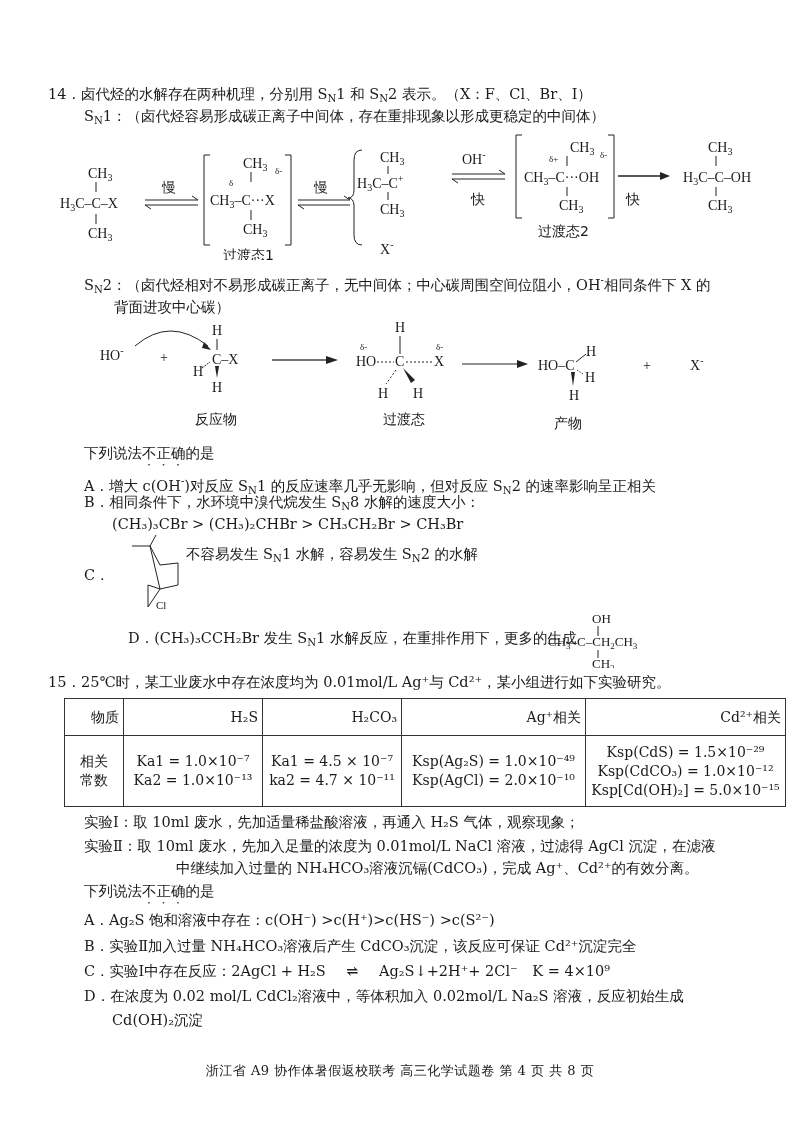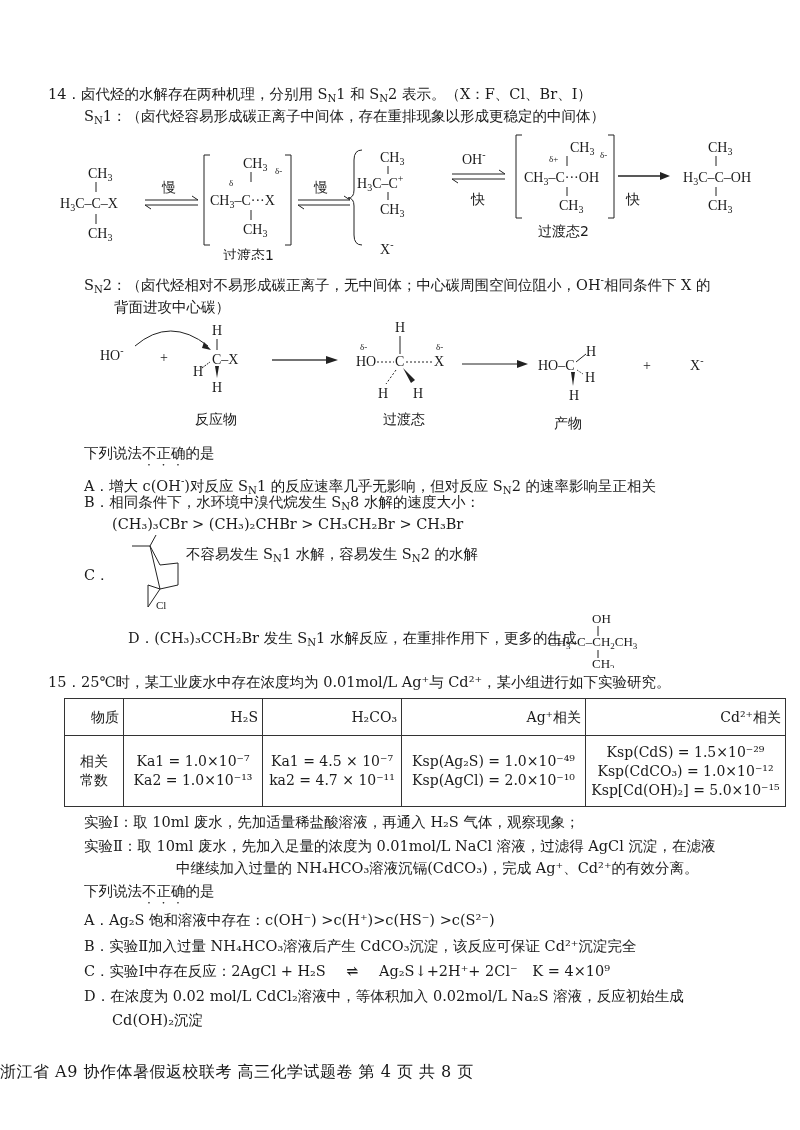--- a/index.html
+++ b/index.html
@@ -10,21 +10,21 @@
   sub { font-size:0.7em; vertical-align:-0.25em; line-height:0; }
   sup { font-size:0.7em; vertical-align:0.55em; line-height:0; }
   .em-dot { text-emphasis: dot; -webkit-text-emphasis: dot; text-emphasis-position: under; font-family: Liberation Serif, serif; -webkit-text-emphasis-position: under; }
   svg text { font-family:"Liberation Serif","DejaVu Serif",serif; fill:#1a1a1a; }
   .cap { font-family:"DejaVu Sans","Liberation Sans",sans-serif; font-size:14px; }
   table.k { position:absolute; left:64px; top:698px; width:722px; border-collapse:collapse;
             font-size:14px; }
   table.k td { border:1px solid #333; text-align:center; vertical-align:middle; padding:2px 4px; line-height:19px; }
   table.k tr.h td { height:32px;text-align:right; }
   table.k tr.b td { height:66px; }
-  .footer { position:absolute; left:0; width:800px; top:1062px; text-align:left; font-size:16px; letter-spacing:0.5px; }
+  .footer { position:absolute; left:0; width:800px; top:1062px; text-align:center; font-size:13px; letter-spacing:0.5px; }
 </style>
 </head>
 <body>
 
 <div class="line" style="left:48px;top:84px;">
   <span>14．</span><span>卤代烃的水解存在两种机理，分别用 S</span><sub>N</sub><span>1 和 S</span><sub>N</sub><span>2 表示。（X：F、Cl、Br、I）</span>
 </div>
 <div class="line" style="left:84px;top:106px;">
   <span>S</span><sub>N</sub><span>1：</span><span>（卤代烃容易形成碳正离子中间体，存在重排现象以形成更稳定的中间体）</span>
 </div>

